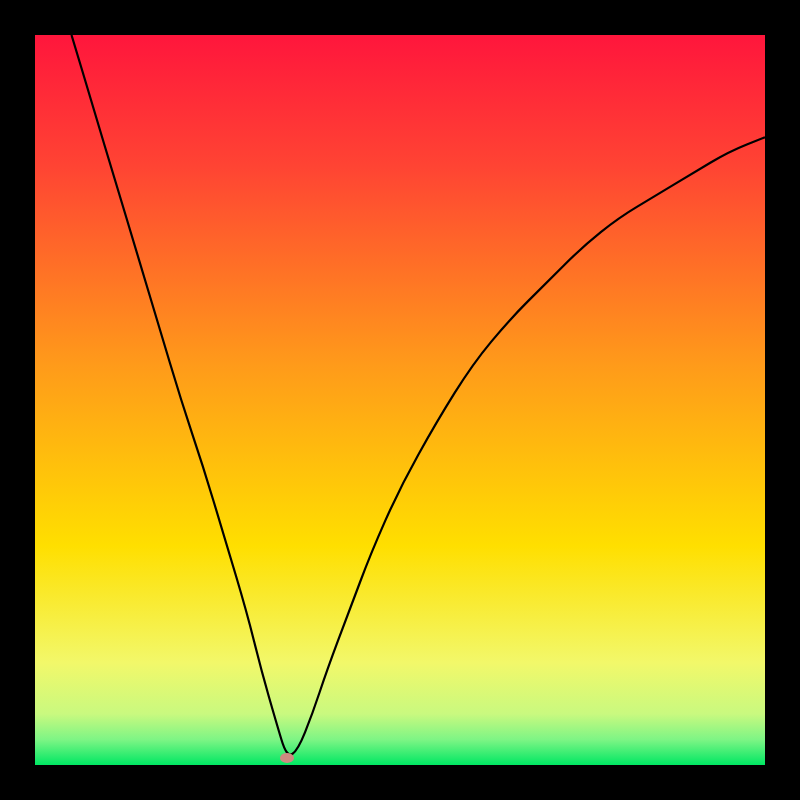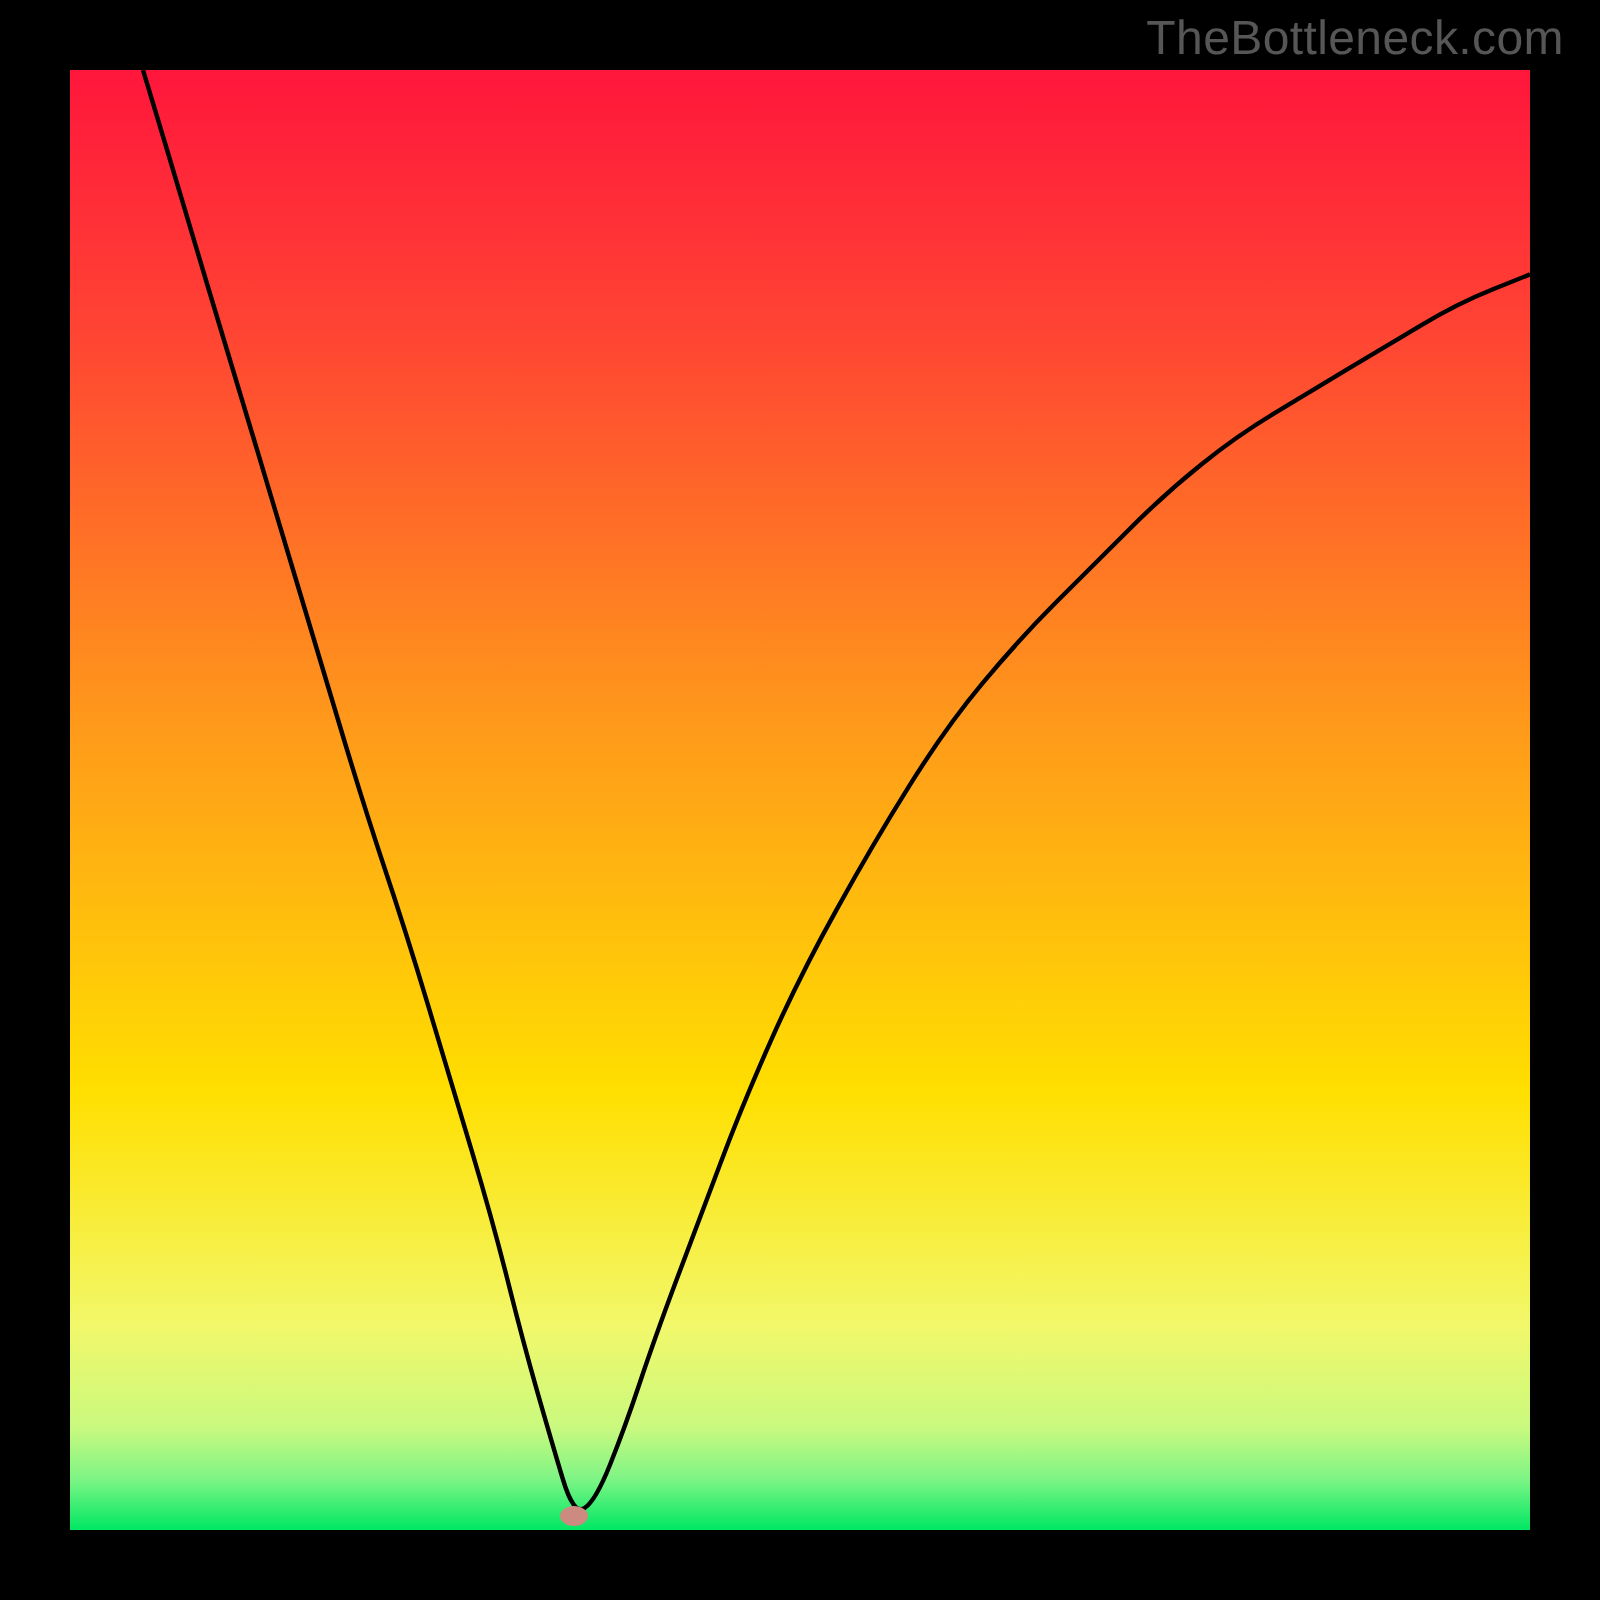--- a/index.html
+++ b/index.html
@@ -49,21 +49,20 @@
     height: 10px;
     background: #cd8a80;
     border-radius: 50%;
     transform: translate(-50%, -50%);
   }
 </style>
 </head>
 <body>
 
 <div class="frame">
-  <div class="watermark">TheBottleneck.com</div>
   <div class="plot-area">
     <svg class="gradient-bg" viewBox="0 0 730 730" preserveAspectRatio="none">
       <defs>
         <linearGradient id="bg-grad" x1="0" y1="0" x2="0" y2="1">
             <stop offset="0%" stop-color="#ff163c"></stop>
             <stop offset="18%" stop-color="#ff4433"></stop>
             <stop offset="45%" stop-color="#ff9a1a"></stop>
             <stop offset="70%" stop-color="#ffdf00"></stop>
             <stop offset="86%" stop-color="#f2f86a"></stop>
             <stop offset="93%" stop-color="#c9f97f"></stop>

